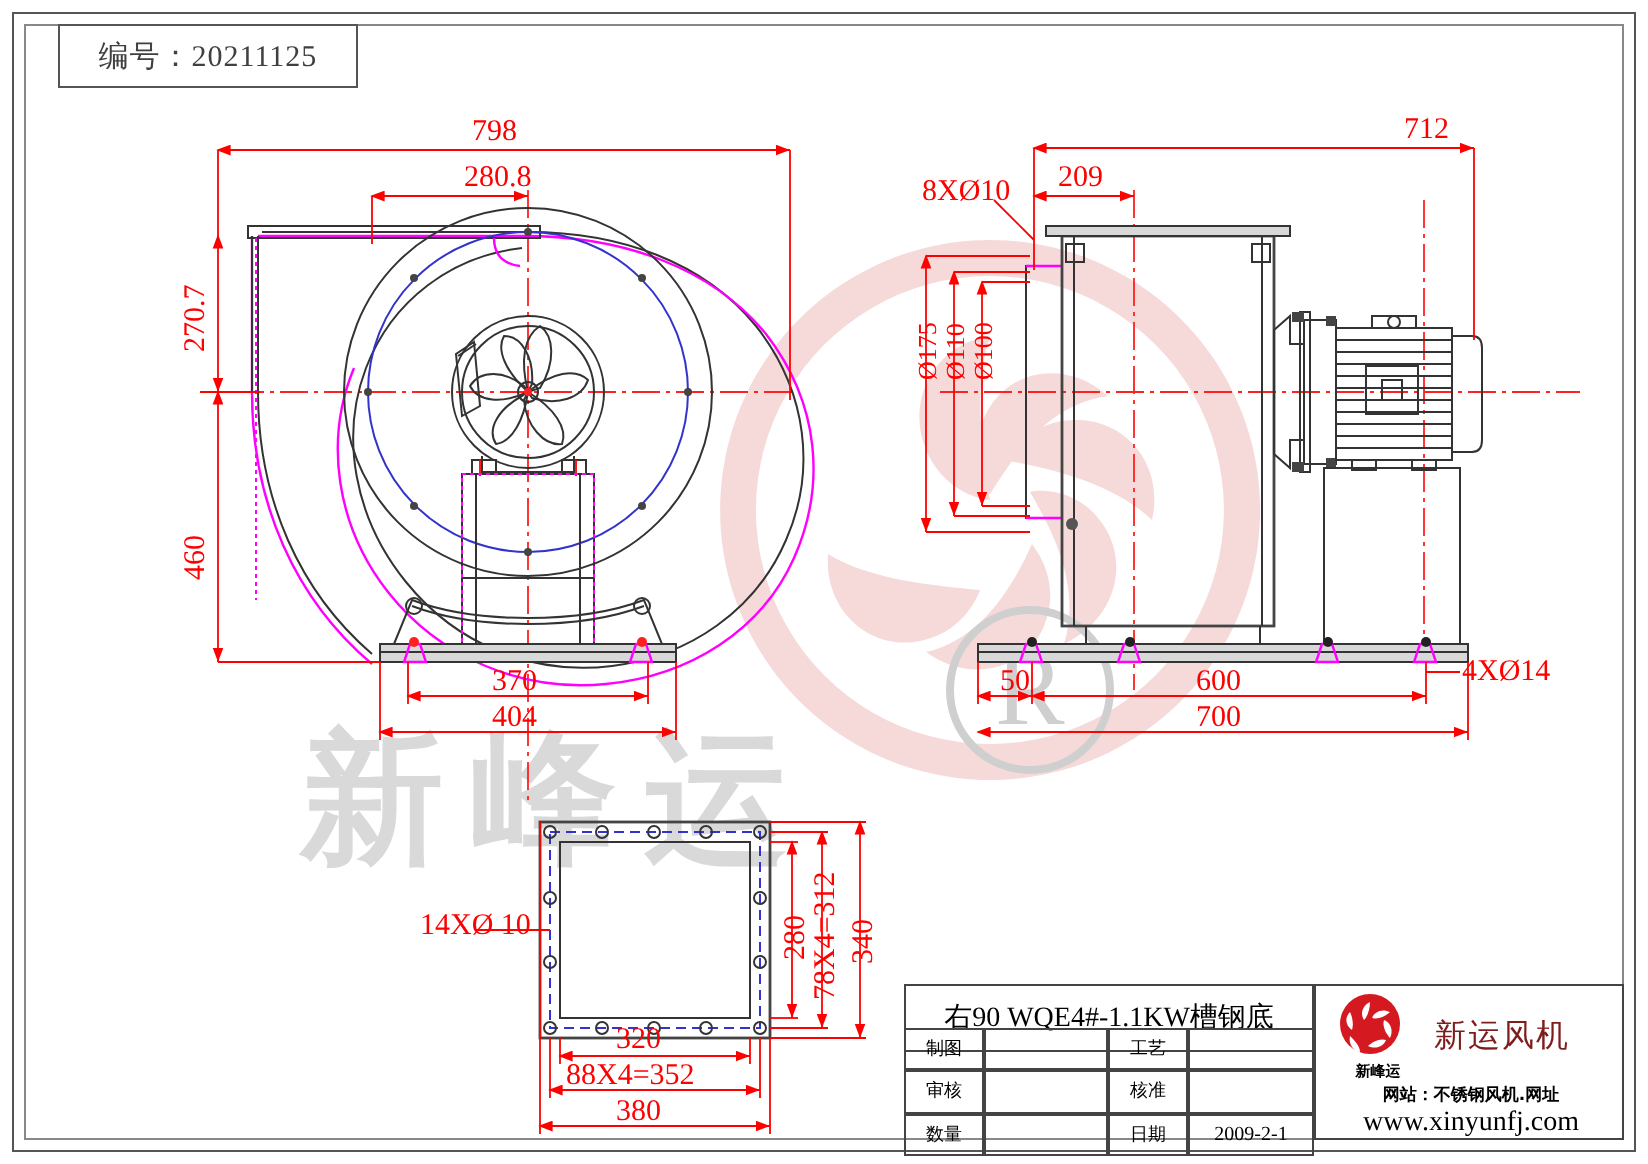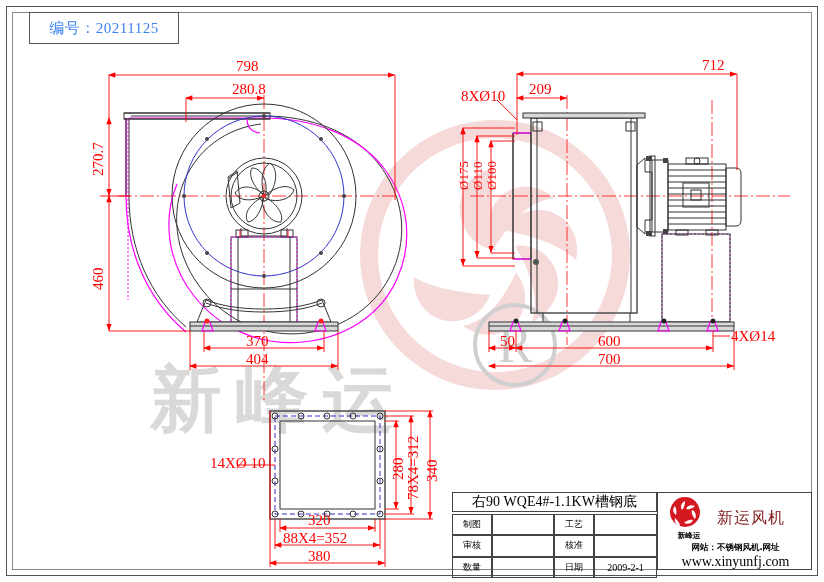--- a/index.html
+++ b/index.html
@@ -5,38 +5,38 @@
   html,body{margin:0;padding:0;background:#fff;}
   body{width:824px;height:582px;overflow:hidden;font-family:"Liberation Serif",serif;}
   #sheet{position:relative;width:824px;height:582px;background:#ffffff;}
 
   
   .frame-outer{position:absolute;left:6px;top:6px;width:812px;height:570px;border:1px solid #555;box-sizing:border-box;}
   .frame-inner{position:absolute;left:12px;top:12px;width:800px;height:558px;border:1px solid #888;box-sizing:border-box;}
 
   
   .id-block{position:absolute;left:29px;top:12px;width:150px;height:32px;border:1px solid #555;box-sizing:border-box;
-            display:flex;align-items:center;justify-content:center;font-size:15px;color:#3b82f6;letter-spacing:.5px;}
+            display:flex;align-items:center;justify-content:center;font-size:15px;color:#404040;letter-spacing:.5px;}
 
   
   .wm{position:absolute;pointer-events:none;}
   .wm-logo{left:350px;top:110px;width:290px;height:290px;opacity:1;}
   .wm-text{left:150px;top:352px;width:420px;height:80px;font-size:72px;color:#d9d9d9;
            font-family:"DejaVu Sans",sans-serif;font-weight:bold;letter-spacing:14px;white-space:nowrap;}
   .wm-r{left:470px;top:300px;width:90px;height:90px;}
 
   
   svg.layer{position:absolute;left:0;top:0;width:824px;height:582px;overflow:visible;}
 
   
   .dim{position:absolute;color:#ff0000;font-family:"Liberation Serif",serif;font-size:15px;white-space:nowrap;}
   .dim.small{font-size:13px;}
   .dim.vert{transform-origin:left top;}
   .tb-wrap{position:absolute;left:452px;top:492px;width:360px;height:78px;}
-  .tb-title{position:absolute;left:0;top:0;width:205px;height:20px;border:1px solid #444;box-sizing:border-box;
+  .tb-title{position:absolute;left:0;top:0;width:205px;height:34px;border:1px solid #444;box-sizing:border-box;
             display:flex;align-items:center;justify-content:center;font-size:14px;color:#000;white-space:nowrap;}
   .tb-grid{position:absolute;left:0;top:22px;width:205px;height:64px;display:grid;
            grid-template-columns:40px 62px 40px 63px;grid-template-rows:1fr 1fr 1fr;}
   .tb-cell{border:1px solid #444;box-sizing:border-box;font-size:10px;display:flex;align-items:center;
            justify-content:center;color:#000;overflow:hidden;white-space:nowrap;}
   .tb-cell.lbl{font-family:"DejaVu Sans",sans-serif;font-size:9px;}
   .tb-cell.val{font-size:10px;font-family:Liberation Serif, serif;}
 
   .tb-logo{position:absolute;left:205px;top:0;width:155px;height:78px;border:1px solid #444;box-sizing:border-box;}
   .logo-row{position:absolute;left:3px;top:2px;width:149px;height:46px;display:flex;align-items:center;}

